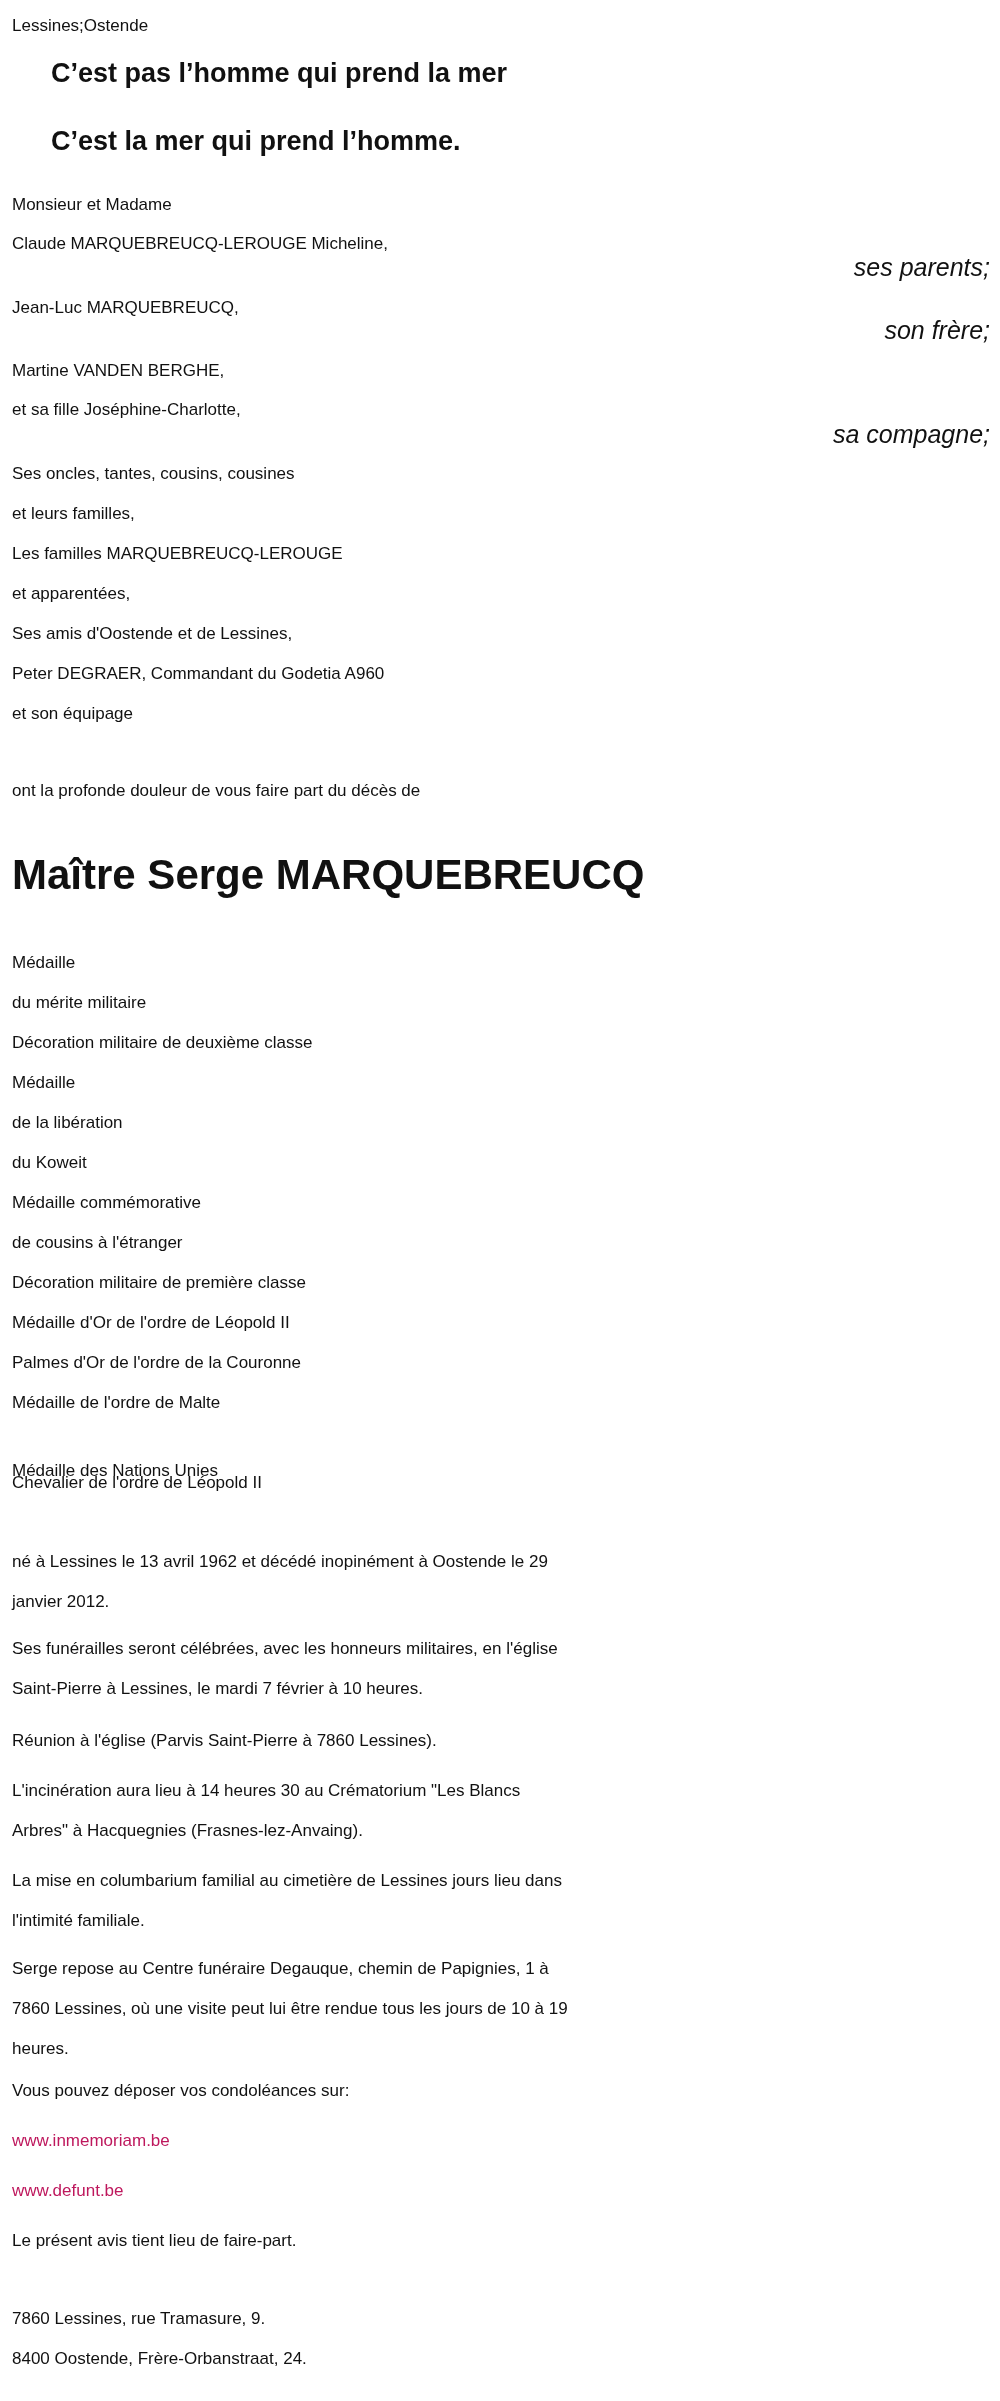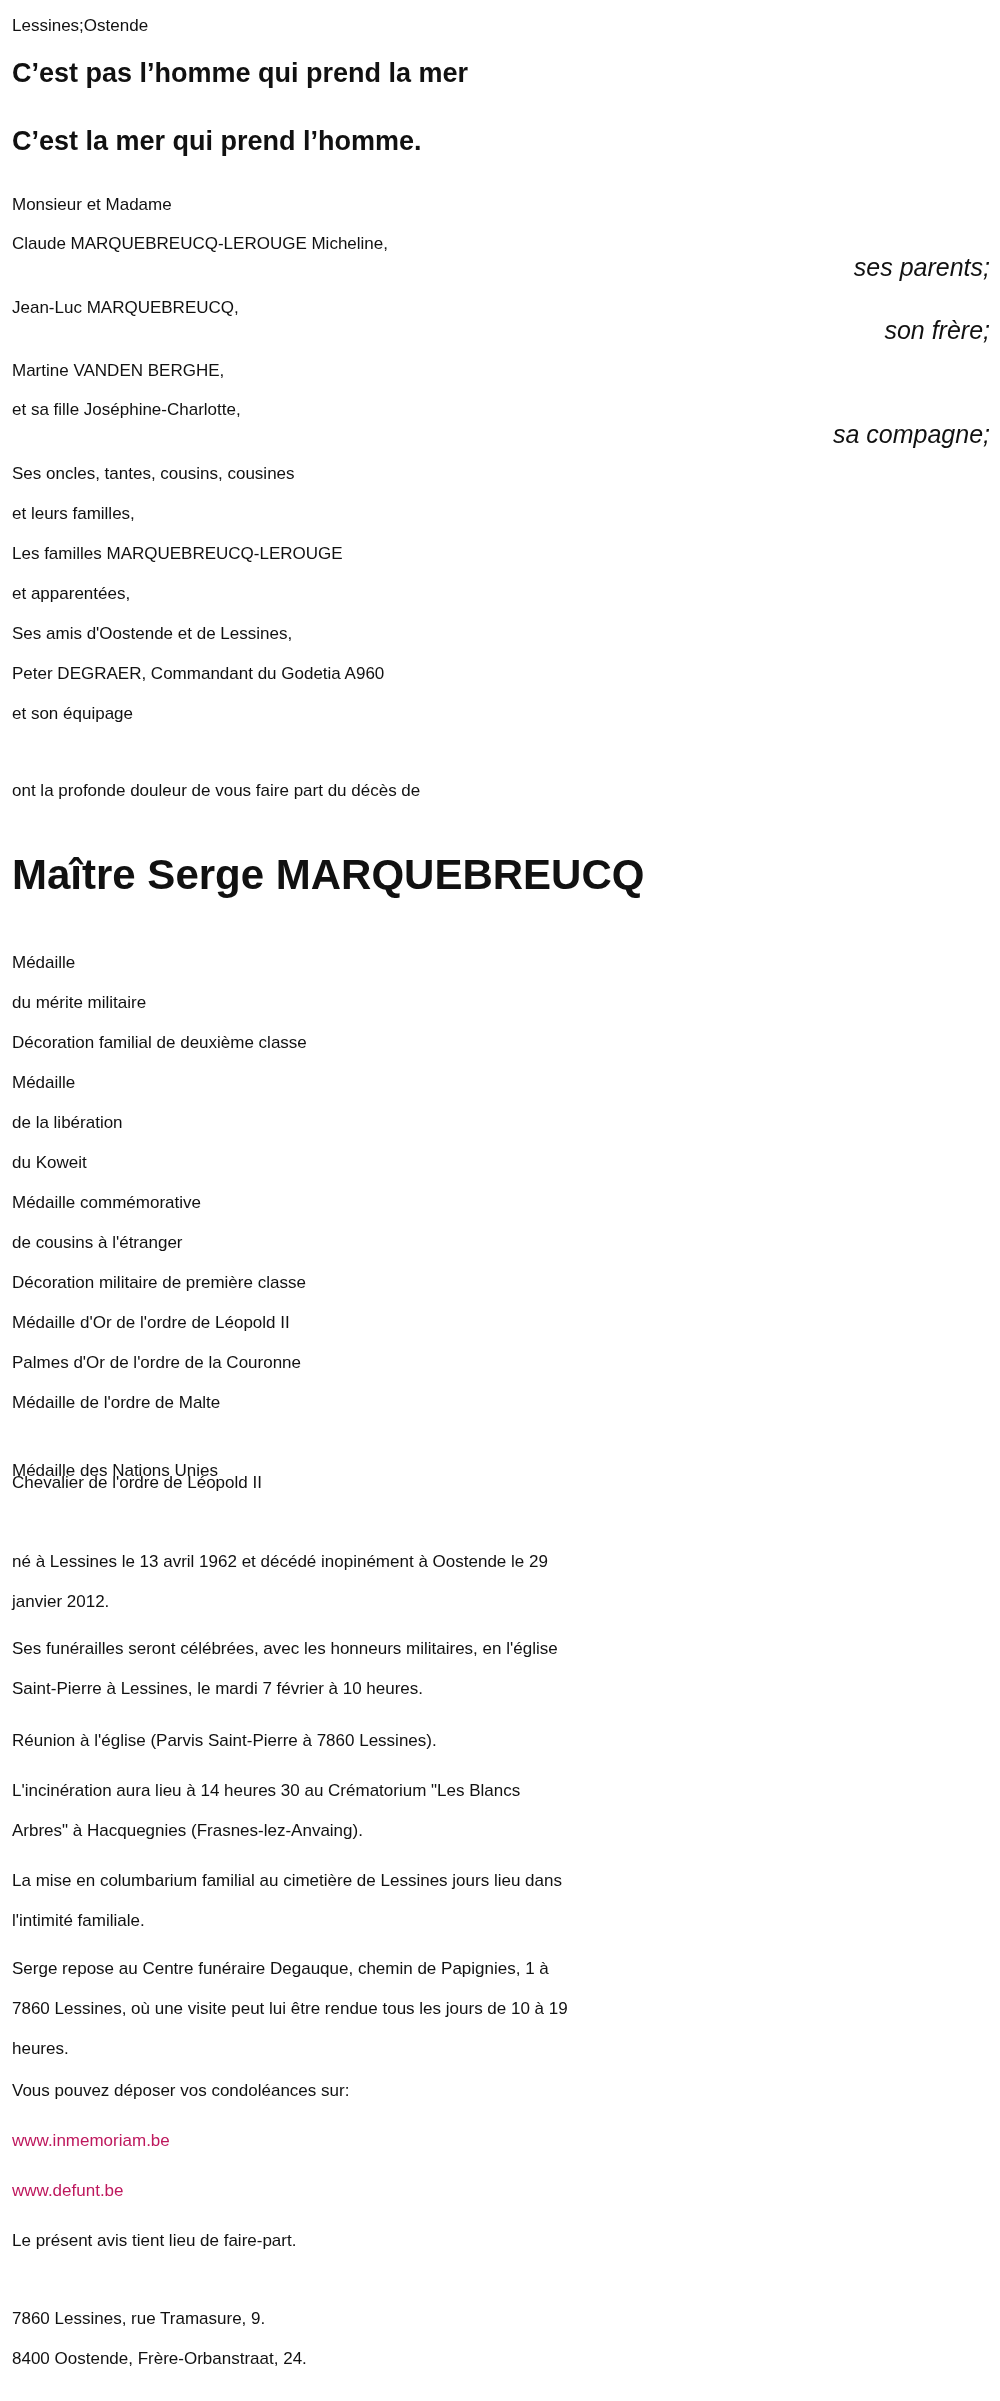--- a/index.html
+++ b/index.html
@@ -15,21 +15,21 @@
     color: #111111;
     font-family: "Liberation Sans", "DejaVu Sans", sans-serif;
   }
   .ln {
     position: absolute;
     left: 12px;
     font-size: 17px;
     line-height: 30px;
     white-space: nowrap;
   }
-  .bold { font-weight: bold; }
+  .bold { font-weight: bold; margin-left: 39px; }
   .quote { font-size: 27px; }
   .rel {
     position: absolute;
     right: 10px;
     font-size: 25px;
     line-height: 30px;
     font-style: italic;
     white-space: nowrap;
     text-align: right;
   }
@@ -68,21 +68,21 @@
 <div class="ln" style="top:619px">Ses amis d'Oostende et de Lessines,</div>
 <div class="ln" style="top:659px">Peter DEGRAER, Commandant du Godetia A960</div>
 <div class="ln" style="top:699px">et son équipage</div>
 
 <div class="ln" style="top:776px">ont la profonde douleur de vous faire part du décès de</div>
 
 <div class="heading" style="top:853px">Maître Serge MARQUEBREUCQ</div>
 
 <div class="ln" style="top:948px">Médaille</div>
 <div class="ln" style="top:988px">du mérite militaire</div>
-<div class="ln" style="top:1028px">Décoration familial de deuxième classe</div>
+<div class="ln" style="top:1028px">Décoration militaire de deuxième classe</div>
 <div class="ln" style="top:1068px">Médaille</div>
 <div class="ln" style="top:1108px">de la libération</div>
 <div class="ln" style="top:1148px">du Koweit</div>
 <div class="ln" style="top:1188px">Médaille commémorative</div>
 <div class="ln" style="top:1228px">de cousins à l'étranger</div>
 <div class="ln" style="top:1268px">Décoration militaire de première classe</div>
 <div class="ln" style="top:1308px">Médaille d'Or de l'ordre de Léopold II</div>
 <div class="ln" style="top:1348px">Palmes d'Or de l'ordre de la Couronne</div>
 <div class="ln" style="top:1388px">Médaille de l'ordre de Malte</div>
 <div class="ln" style="top:1456px">Médaille des Nations Unies</div>

